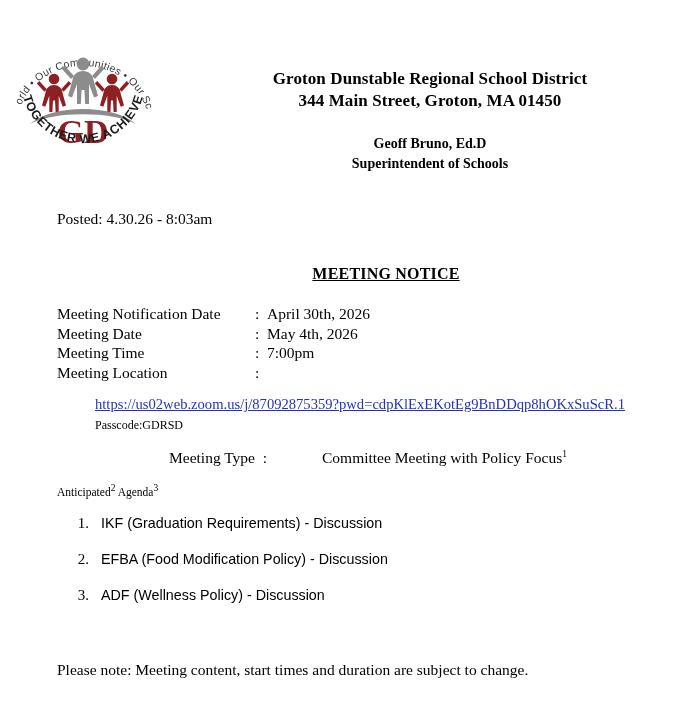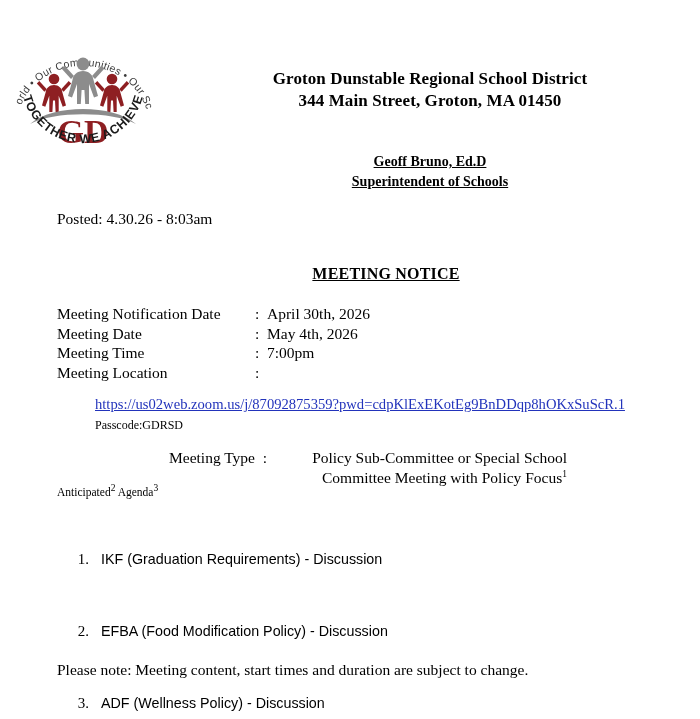--- a/index.html
+++ b/index.html
@@ -35,22 +35,21 @@
     text-align: center;
   }
   .district-name, .district-address {
     font-weight: bold;
     font-size: 17px;
     line-height: 22px;
     letter-spacing: 0.1px;
     font-family: Liberation Serif, serif;
   }
   .super-block {
-    margin-top: 40px;
-    text-decoration: underline;
+    margin-top: 22px;
   }
   .super-name, .super-title {
     font-weight: bold;
     font-size: 14px;
     line-height: 20px;
   }
 
   
   .posted-line {
     position: absolute;
@@ -161,21 +160,20 @@
     flex: 0 0 32px;
     text-align: right;
     padding-right: 12px;
     font-size: 15px;
     font-family: "Liberation Serif", "DejaVu Serif", serif;
   }
   .agenda-text {
     font-family: "Liberation Sans", "DejaVu Sans", sans-serif;
     font-size: 14.3px;
     line-height: 18px;
-    margin-top: 36px;
   }
 
   
   .footer-note {
     position: absolute;
     left: 57px;
     top: 660px;
     font-size: 15.5px;
     line-height: 20px;
     white-space: nowrap;
@@ -268,21 +266,20 @@
 
 <div class="zoom-block">
   <a class="zoom-link" href="#">https://us02web.zoom.us/j/87092875359?pwd=cdpKlExEKotEg9BnDDqp8hOKxSuScR.1</a>
   <div class="passcode-line">Passcode:GDRSD</div>
 </div>
 
 <div class="mtype">
   <div class="mtype-label">Meeting Type</div>
   <div class="mtype-colon">:</div>
   <div class="mtype-value">
-    <span>Policy Sub-Committee or Special School</span>
     <span class="l2"><span>Committee Meeting with Policy Focus</span><sup>1</sup></span>
   </div>
 </div>
 
 <div class="anticipated"><span>Anticipated</span><sup>2</sup> <span>Agenda</span><sup>3</sup></div>
 
 <div class="agenda-list">
   <div class="agenda-item">
     <div class="agenda-num">1.</div>
     <div class="agenda-text">IKF (Graduation Requirements) - Discussion</div>

